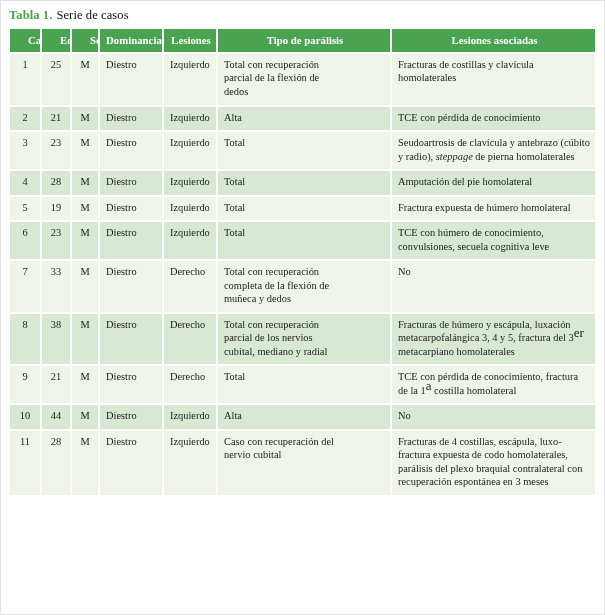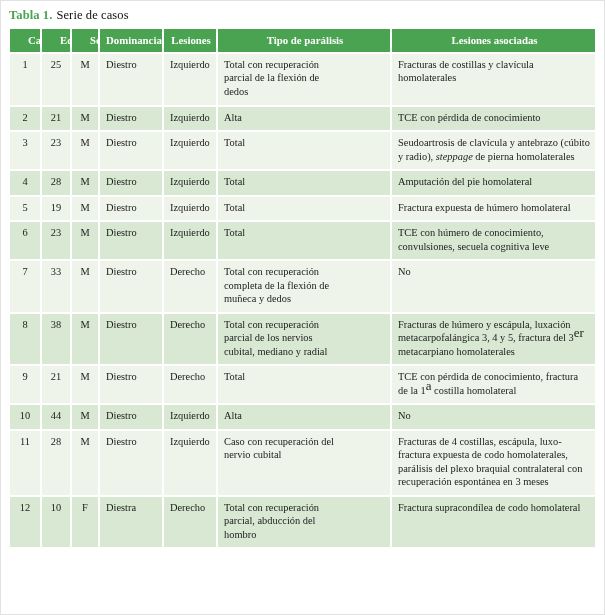--- a/index.html
+++ b/index.html
@@ -184,26 +184,17 @@
         </tr>
       <tr>
           <td class="c">11</td>
           <td class="c">28</td>
           <td class="c">M</td>
           <td>Diestro</td>
           <td>Izquierdo</td>
           <td class="tipo">Caso con recuperación del nervio cubital</td>
           <td>Fracturas de 4 costillas, escápula, luxo-fractura expuesta de codo homolaterales, parálisis del plexo braquial contralateral con recuperación espontánea en 3 meses</td>
         </tr>
-      <tr>
-          <td class="c">12</td>
-          <td class="c">10</td>
-          <td class="c">F</td>
-          <td>Diestra</td>
-          <td>Derecho</td>
-          <td class="tipo">Total con recuperación parcial, abducción del hombro</td>
-          <td>Fractura supracondílea de codo homolateral</td>
-        </tr>
     </tbody>
   </table>
 
 
 </div>
 
 </body></html>

